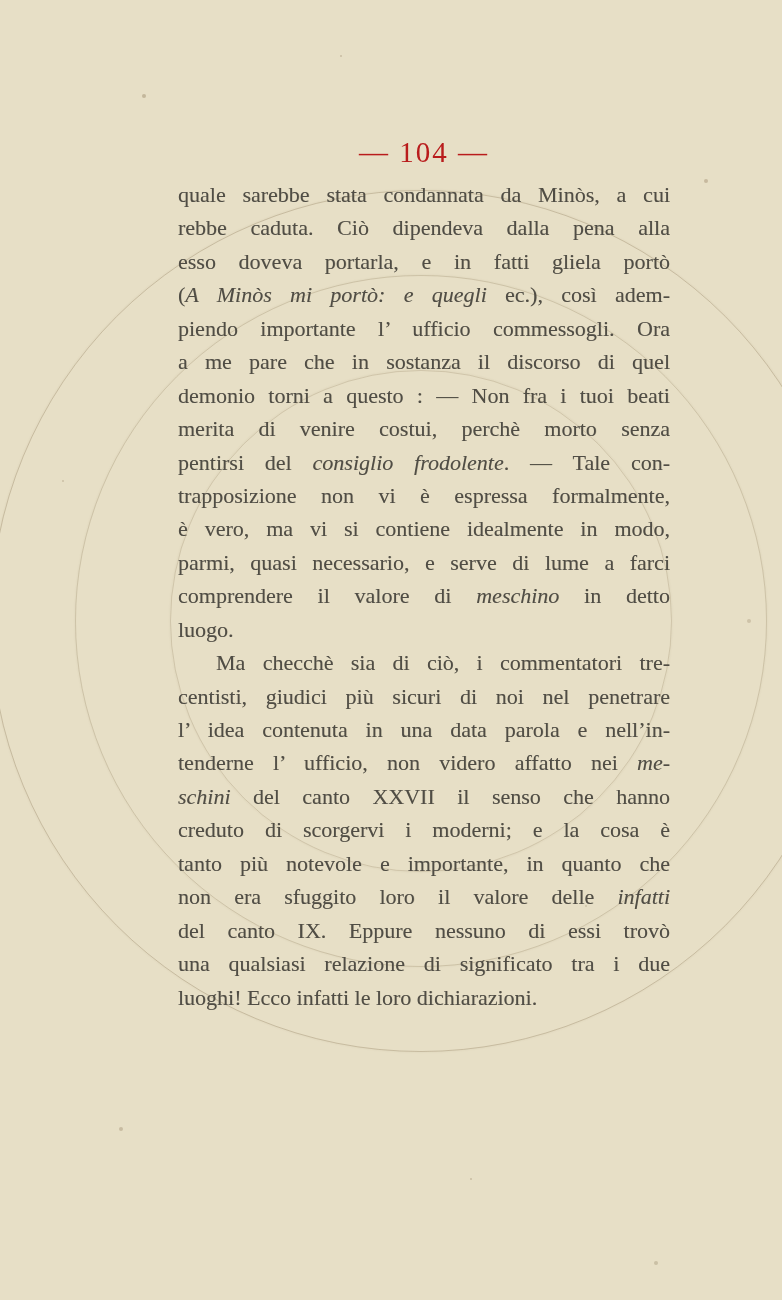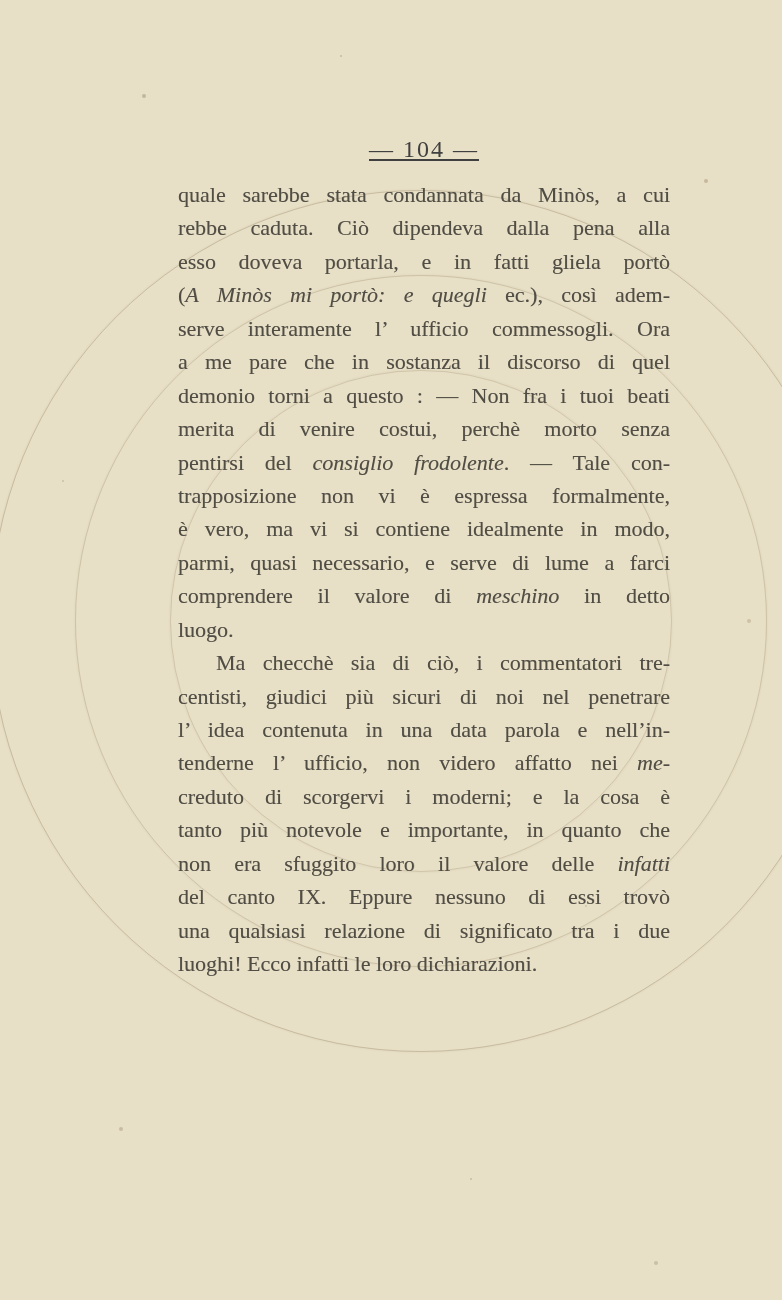--- a/index.html
+++ b/index.html
@@ -37,23 +37,22 @@
       62px 480px 0 0 rgba(130,110,78,0.28),
       748px 620px 0 1px rgba(130,110,78,0.25),
       120px 1128px 0 1px rgba(130,110,78,0.30),
       470px 1178px 0 0 rgba(130,110,78,0.30),
       655px 1262px 0 1px rgba(130,110,78,0.28),
       585px 905px 0 0 rgba(130,110,78,0.25),
       250px 860px 0 0 rgba(130,110,78,0.22);
   }
   .folio{
     position:absolute;left:178px;top:136px;width:492px;
-    text-align:center;font-size:24px;color:#404040;
+    text-align:center;font-size:29px;color:#b91c1c;
     letter-spacing:2px;
-    text-decoration:underline;
   }
   .textblock{
     position:absolute;left:178px;top:178px;width:492px;
     font-size:22px;line-height:33.45px;color:#504d45;
     text-shadow:0.3px 0.3px 0.6px rgba(90,85,70,0.35);
   }
   .line{
     text-align:justify;text-align-last:justify;
     white-space:normal;height:33.45px;
   }
@@ -72,36 +71,37 @@
   <div class="specks"></div>
 
   <div class="folio">—  104  —</div>
 
   <div class="textblock" id="textblock">
       <div class="para">
         <div class="line"><span>quale sarebbe stata condannata da Minòs, a cui</span></div>
         <div class="line"><span>rebbe caduta. Ciò dipendeva dalla pena alla</span></div>
         <div class="line"><span>esso doveva portarla, e in fatti gliela portò</span></div>
         <div class="line"><span>(</span><i>A Minòs mi portò: e quegli</i><span> ec.), così adem-</span></div>
-        <div class="line"><span>serve interamente l’ ufficio commessogli. Ora</span></div>
+        <div class="line"><span>piendo importante l’ ufficio commessogli. Ora</span></div>
         <div class="line"><span>a me pare che in sostanza il discorso di quel</span></div>
         <div class="line"><span>demonio torni a questo : — Non fra i tuoi beati</span></div>
         <div class="line"><span>merita di venire costui, perchè morto senza</span></div>
         <div class="line"><span>pentirsi del </span><i>consiglio frodolente</i><span>. — Tale con-</span></div>
         <div class="line"><span>trapposizione non vi è espressa formalmente,</span></div>
         <div class="line"><span>è vero, ma vi si contiene idealmente in modo,</span></div>
         <div class="line"><span>parmi, quasi necessario, e serve di lume a farci</span></div>
         <div class="line"><span>comprendere il valore di </span><i>meschino</i><span> in detto</span></div>
         <div class="line last"><span>luogo.</span></div>
       </div>
       <div class="para">
         <div class="line indent"><span>Ma checchè sia di ciò, i commentatori tre-</span></div>
         <div class="line"><span>centisti, giudici più sicuri di noi nel penetrare</span></div>
         <div class="line"><span>l’ idea contenuta in una data parola e nell’in-</span></div>
         <div class="line"><span>tenderne l’ ufficio, non videro affatto nei </span><i>me-</i></div>
+        <div class="line"><i>schini</i><span> del canto XXVII il senso che hanno</span></div>
         <div class="line"><span>creduto di scorgervi i moderni; e la cosa è</span></div>
         <div class="line"><span>tanto più notevole e importante, in quanto che</span></div>
         <div class="line"><span>non era sfuggito loro il valore delle </span><i>infatti</i></div>
         <div class="line"><span>del canto IX. Eppure nessuno di essi trovò</span></div>
         <div class="line"><span>una qualsiasi relazione di significato tra i due</span></div>
         <div class="line last"><span>luoghi! Ecco infatti le loro dichiarazioni.</span></div>
       </div>
     </div>
 </div>
 

